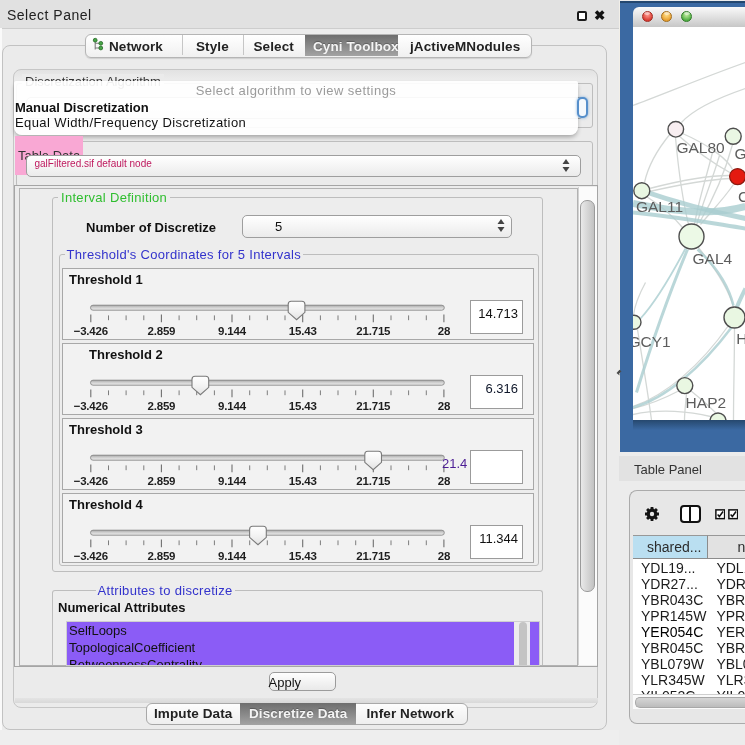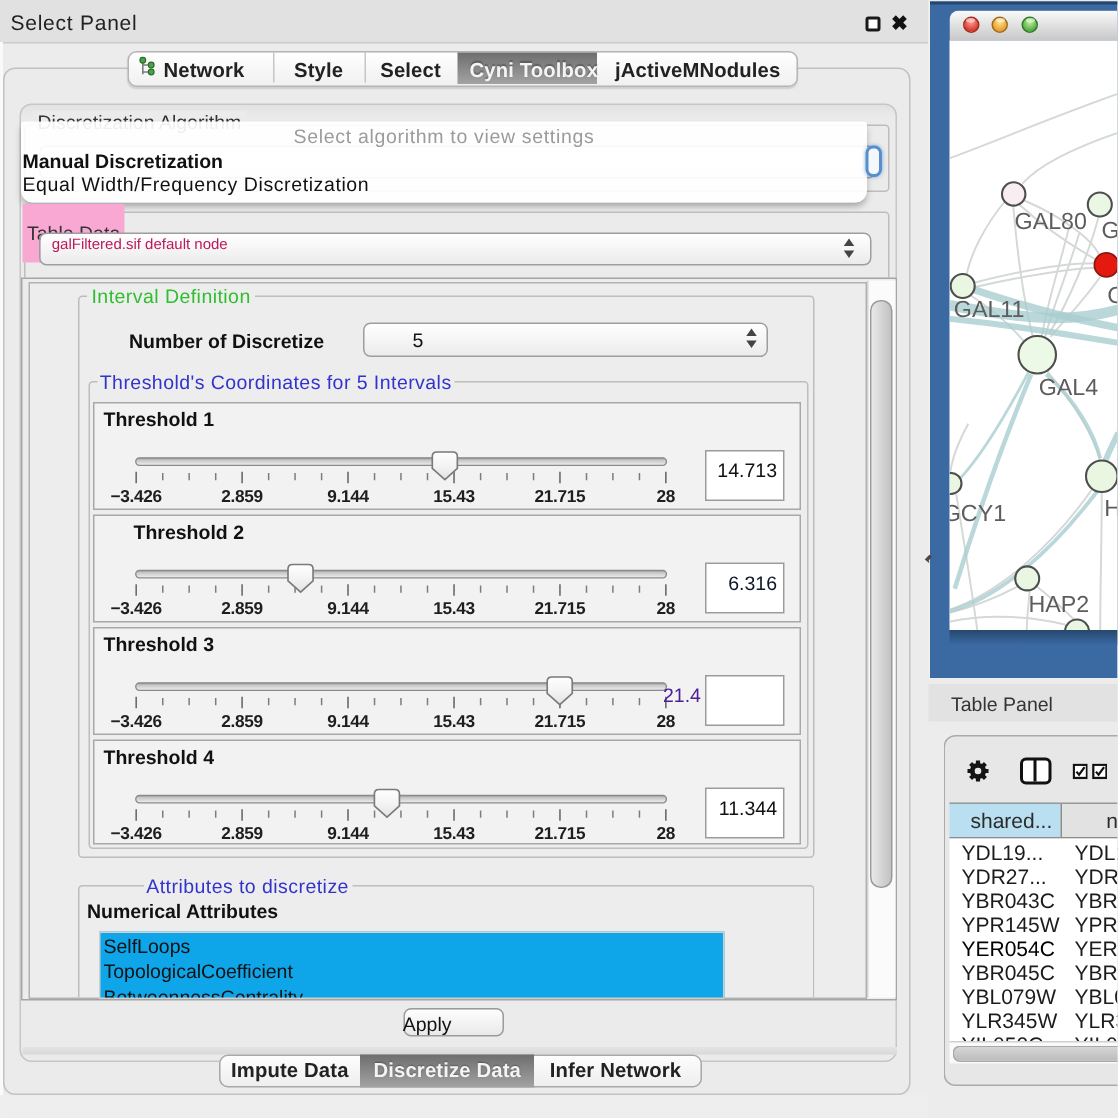--- a/index.html
+++ b/index.html
@@ -154,21 +154,21 @@
     <text x="311.3" y="66.5" text-anchor="middle" font-size="11.5" font-weight="bold" fill="#1e1e1e" font-family="Liberation Sans" letter-spacing="-0.2">21.715</text>
     <text x="381.9" y="66.5" text-anchor="middle" font-size="11.5" font-weight="bold" fill="#1e1e1e" font-family="Liberation Sans" letter-spacing="-0.2">28</text>
     <path d="M187.6,36.3 Q187.6,33.3 190.6,33.3 L201.3,33.3 Q204.3,33.3 204.3,36.3 L204.3,44.3 L196.0,51.7 L187.6,44.3 Z" fill="url(#th)" stroke="#7a7a7a" stroke-width="1.1"></path>
   </svg>
 <div class="abs" style="left:470px;top:525.0px;width:53px;height:33.5px;background:#fff;border:1px solid #9b9b9b;box-sizing:border-box;"></div>
 <div class="abs" style="left:470px;top:531.0px;width:48px;text-align:right;font-size:13px;color:#111;">11.344</div>
 
 <div class="abs" style="left:52px;top:589.5px;width:489px;height:74px;border:1px solid #bdbdbd;border-radius:3px 3px 0 0;border-bottom:none;"></div>
 <div class="abs" style="left:56.5px;top:583px;font-size:13px;color:#3333cc;background:#ededed;padding:0 2px;letter-spacing:0.3px;margin-left:39px;">Attributes to discretize</div>
 <div class="abs b13" style="left:58px;top:600px;">Numerical Attributes</div>
-<div class="abs" style="left:66px;top:620.5px;width:417px;height:45px;background:#0ea5e9;border:1px solid #cfcfcf;box-sizing:border-box;overflow:hidden;">
+<div class="abs" style="left:66px;top:620.5px;width:474px;height:45px;background:#8b5cf6;border:1px solid #cfcfcf;box-sizing:border-box;overflow:hidden;">
   <div style="position:absolute;left:2px;top:1px;font-size:13px;color:#111;">SelfLoops</div>
   <div style="position:absolute;left:2px;top:18.4px;font-size:13px;color:#111;">TopologicalCoefficient</div>
   <div style="position:absolute;left:2px;top:35.8px;font-size:13px;color:#111;">BetweennessCentrality</div>
   <div style="position:absolute;left:447.3px;top:0;width:15.3px;height:45px;background:#ededed;"></div>
   <div style="position:absolute;left:452px;top:0.8px;width:7.6px;height:46px;border-radius:4px 4px 0 0;background:#c4c4c4;"></div>
 </div>
 
 <div class="abs" style="left:268.5px;top:672px;width:67.5px;height:18.5px;border:1px solid #9b9b9b;border-radius:5px;background:linear-gradient(#fefefe,#e9e9e9);box-sizing:border-box;"></div>
 <div class="abs" style="left:268.5px;top:674.5px;width:67.5px;font-size:13px;color:#111;">Apply</div>
 <div class="abs" style="left:14.5px;top:698px;width:583px;height:5px;background:linear-gradient(#e4e4e4,#d8d8d8);"></div>

